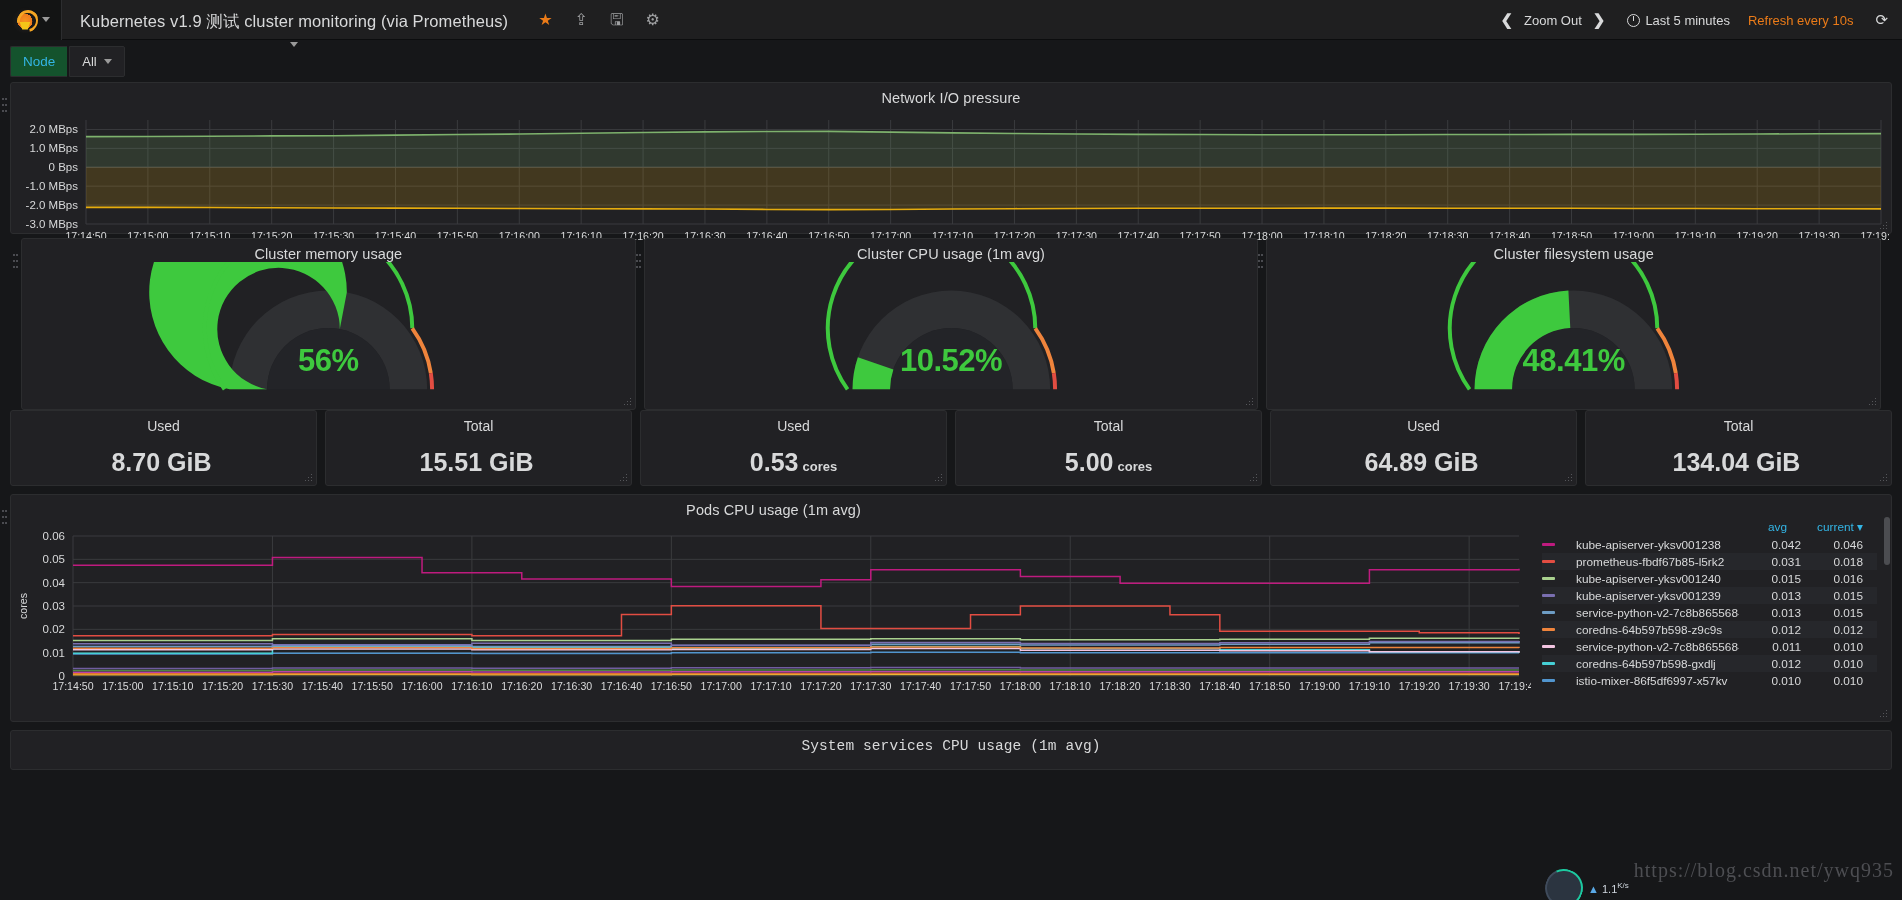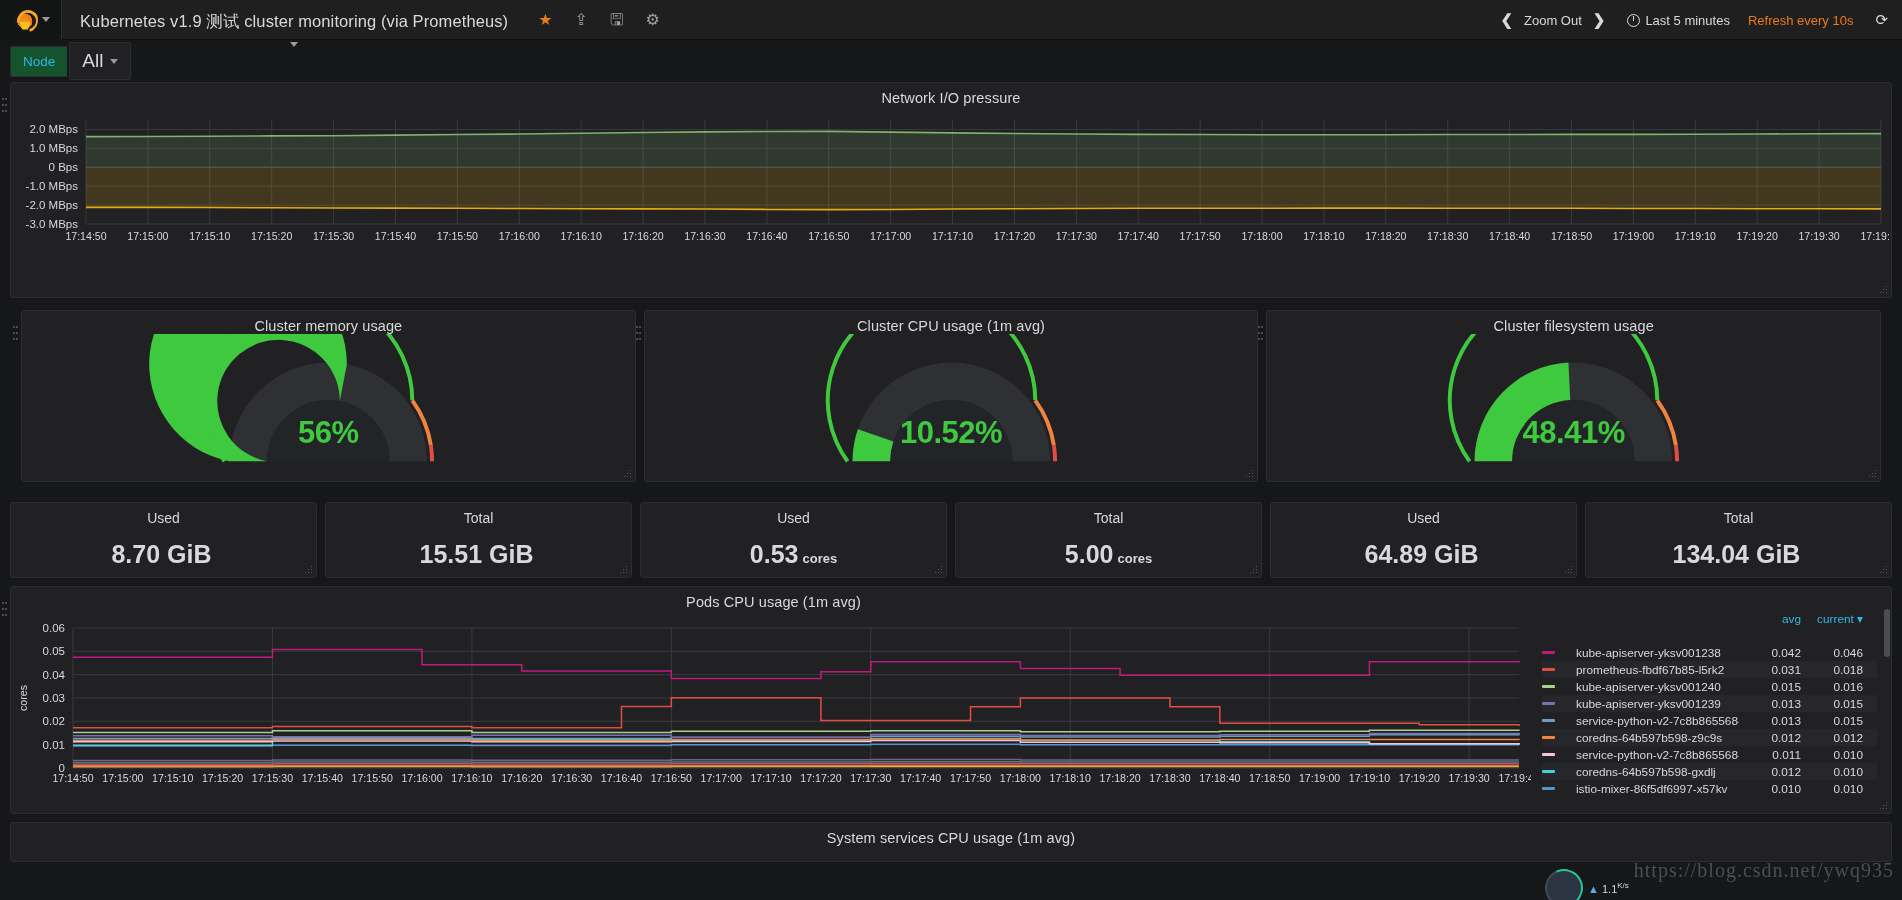--- a/index.html
+++ b/index.html
@@ -84,21 +84,21 @@
   .refresh-ic { font-size: 15px; color: #d8d9da; margin-left: 22px; cursor: pointer; }
 
   
   .submenu { height: 42px; display: flex; align-items: center; padding-left: 10px; gap: 2px; }
   .var-label {
     background: #14532d; color: #33b5e5; font-size: 13.5px;
     padding: 7px 12px; border-radius: 2px 0 0 2px; border: 1px solid #2c2d2f; border-right: none;
     cursor: pointer;
   }
   .var-value {
-    background: #212124; color: #d8d9da; font-size: 19px;
+    background: #212124; color: #d8d9da; font-size: 13px;
     padding: 7px 12px; border-radius: 0 2px 2px 0; border: 1px solid #2c2d2f;
     display: flex; align-items: center; gap: 7px; cursor: pointer;
   }
 
   
   .panel {
     background: #212124; border: 1px solid #2c2d2f; border-radius: 3px;
     position: relative;
   }
   .panel-title {
@@ -120,27 +120,27 @@
     background:
       radial-gradient(circle 1.1px at 1.2px 2px, #4a4b50 99%, transparent 100%),
       radial-gradient(circle 1.1px at 4.2px 2px, #4a4b50 99%, transparent 100%),
       radial-gradient(circle 1.1px at 1.2px 8px, #4a4b50 99%, transparent 100%),
       radial-gradient(circle 1.1px at 4.2px 8px, #4a4b50 99%, transparent 100%),
       radial-gradient(circle 1.1px at 1.2px 14px, #4a4b50 99%, transparent 100%),
       radial-gradient(circle 1.1px at 4.2px 14px, #4a4b50 99%, transparent 100%);
   }
 
   .row { padding: 0 10px; }
-  .net-panel { height: 216px; margin-bottom: 12px; }
+  .net-panel { height: 152px; margin-bottom: 4px; }
 
   .axis-text { font-size: 11.5px; fill: #d8d9da; font-family: "Liberation Sans", sans-serif; }
   .axis-text-sm { font-size: 10.6px; fill: #d8d9da; font-family: "Liberation Sans", sans-serif; }
 
   
-  .gauges-row { display: flex; gap: 8px; padding: 0 21px; margin-bottom: 20px; }
+  .gauges-row { display: flex; gap: 8px; padding: 0 21px; margin-bottom: 0; }
   .gauge-panel { flex: 1; height: 172px; }
   .gauge-value {
     position: absolute; width: 100%; text-align: center;
     font-size: 31px; font-weight: bold; color: #3ec93e; letter-spacing: -.5px;
   }
 
   
   .stats-row { display: flex; gap: 8px; padding: 0 10px; margin-bottom: 8px; }
   .stat-panel { flex: 1; height: 76px; display: flex; flex-direction: column; align-items: center; }
   .stat-label { font-size: 14px; color: #d8d9da; padding-top: 7px; font-weight: 500; }
@@ -151,37 +151,37 @@
   .stat-unit { font-size: 13px; font-weight: bold; }
 
   
   .pods-panel { height: 228px; margin-bottom: 8px; display: flex; }
   .pods-graph { flex: 1; position: relative; }
   .pods-legend {
     width: 355px; padding: 25px 14px 0 6px; font-size: 11.8px;
     position: relative;
   }
   .legend-head {
-    display: flex; justify-content: flex-end; gap: 0; color: #33b5e5;
-    font-size: 11.8px; padding-right: 14px; margin-bottom: 18px;
+    display: flex; justify-content: flex-end; gap: 14px; color: #33b5e5;
+    font-size: 11.8px; padding-right: 14px; margin-bottom: 2px;
   }
   .legend-head span { width: 62px; text-align: right; }
   .legend-row {
     display: flex; align-items: center; padding: 1.5px 14px 1.5px 0; color: #d8d9da;
   }
   .legend-row:nth-child(even) { background: #26272b; }
   .legend-swatch { width: 13px; height: 3px; border-radius: 1px; margin-right: 9px; flex: none; }
   .legend-name { flex: 1; white-space: nowrap; overflow: hidden; padding-left: 12px; }
   .legend-num { width: 62px; text-align: right; }
   .legend-scroll {
     position: absolute; right: 1px; top: 22px; width: 6px; height: 48px;
     background: #4c4d51; border-radius: 3px;
   }
   .sysrow { padding: 0 10px; }
-  .sys-panel { height: 40px; }
+  .sys-panel { height: 40px; font-family: Liberation Mono, monospace; }
 
   .watermark {
     position: absolute; right: 8px; bottom: 18px;
     font-family: "Liberation Serif", serif; font-size: 20px; color: #4d4e52;
     letter-spacing: 1px; pointer-events: none;
   }
   .float-widget {
     position: absolute; left: 1545px; bottom: -8px;
     width: 118px; height: 40px; display: flex; align-items: center; gap: 5px;
     pointer-events: none;

